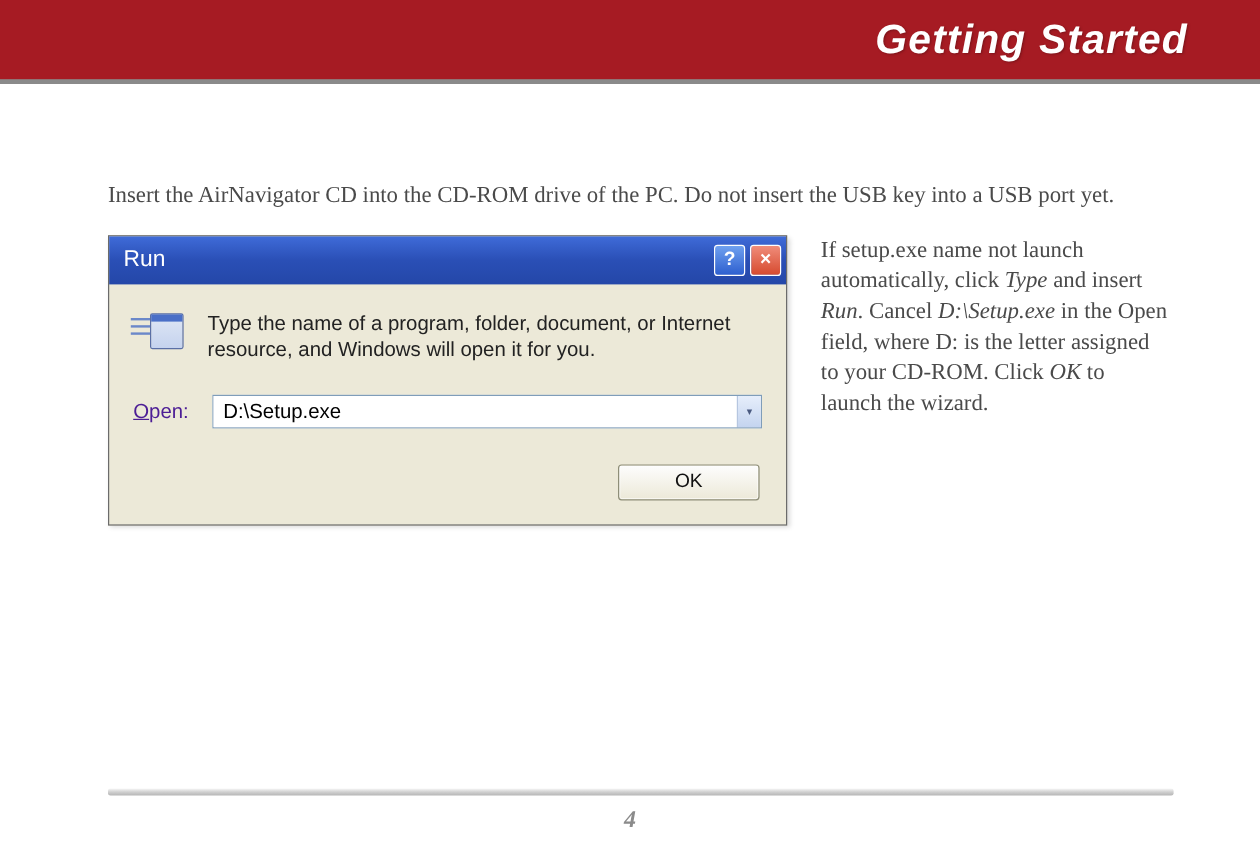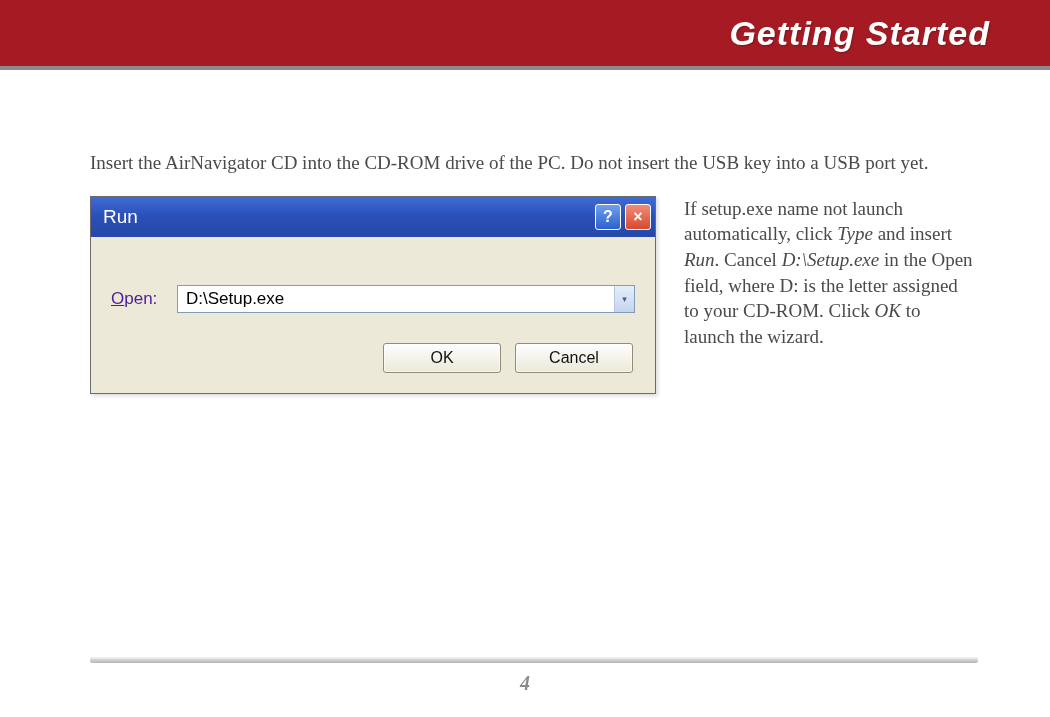--- a/index.html
+++ b/index.html
@@ -236,32 +236,38 @@
           <div class="titlebar">
             <span class="titlebar-title">Run</span>
             <div class="tb-btn tb-help">
               <span>?</span>
             </div>
             <div class="tb-btn tb-close">
               <span>×</span>
             </div>
           </div>
           <div class="dialog-body">
+            <div class="body-top">
+              <div class="run-icon">
+                <div class="speed"></div>
+                <div class="win"></div>
+              </div>
+              <div class="prompt-text">Type the name of a program, folder, document, or Internet resource, and Windows will open it for you.</div>
+            </div>
             <div class="open-row">
               <div class="open-label"><span class="ul">O</span><span>pen:</span></div>
               <div class="combo">
                 <input class="combo-input" type="text" value="D:\Setup.exe" style="">
                 <div class="combo-btn">
                   <span>▾</span>
                 </div>
               </div>
             </div>
             <div class="btn-row">
               <button class="winbtn"><span>OK</span></button>
-              <button class="winbtn"><span>Cancel</span></button>
             </div>
           </div>
         </div>
 
       </div>
 
       <p class="side-para">
         <span>If setup.exe name not launch automatically, click </span><em>Type</em><span> and insert </span><em>Run</em><span>.  Cancel </span><em>D:\Setup.exe</em><span> in the Open field, where  D: is the letter assigned to your CD-ROM.  Click </span><em>OK</em><span> to launch the wizard.</span>
       </p>
     </div>

